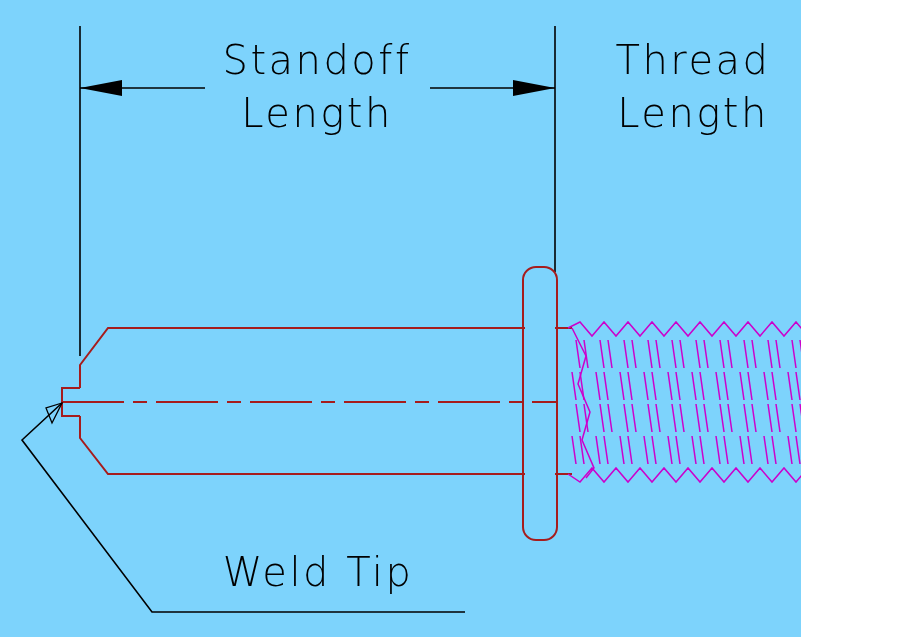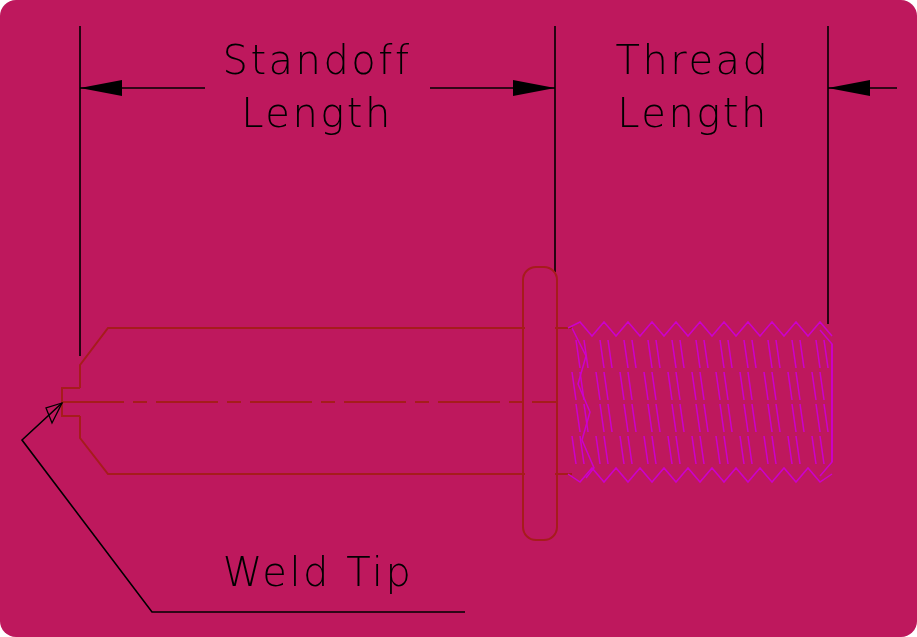--- a/index.html
+++ b/index.html
@@ -6,25 +6,24 @@
   html, body {
     margin: 0;
     padding: 0;
     background: #ffffff;
   }
   body {
     font-family: "DejaVu Sans", sans-serif;
   }
   #drawing-root {
     position: relative;
-    width: 917px;
+    width: 801px;
     height: 637px;
-    background: #be185d;
+    background: #7dd3fc;
     overflow: hidden;
-    border-radius: 16px;
   }
   svg#cad-canvas {
     display: block;
     width: 917px;
     height: 637px;
   }
   .dim-line,
   .ext-line,
   .leader-line {
     stroke: #000000;

